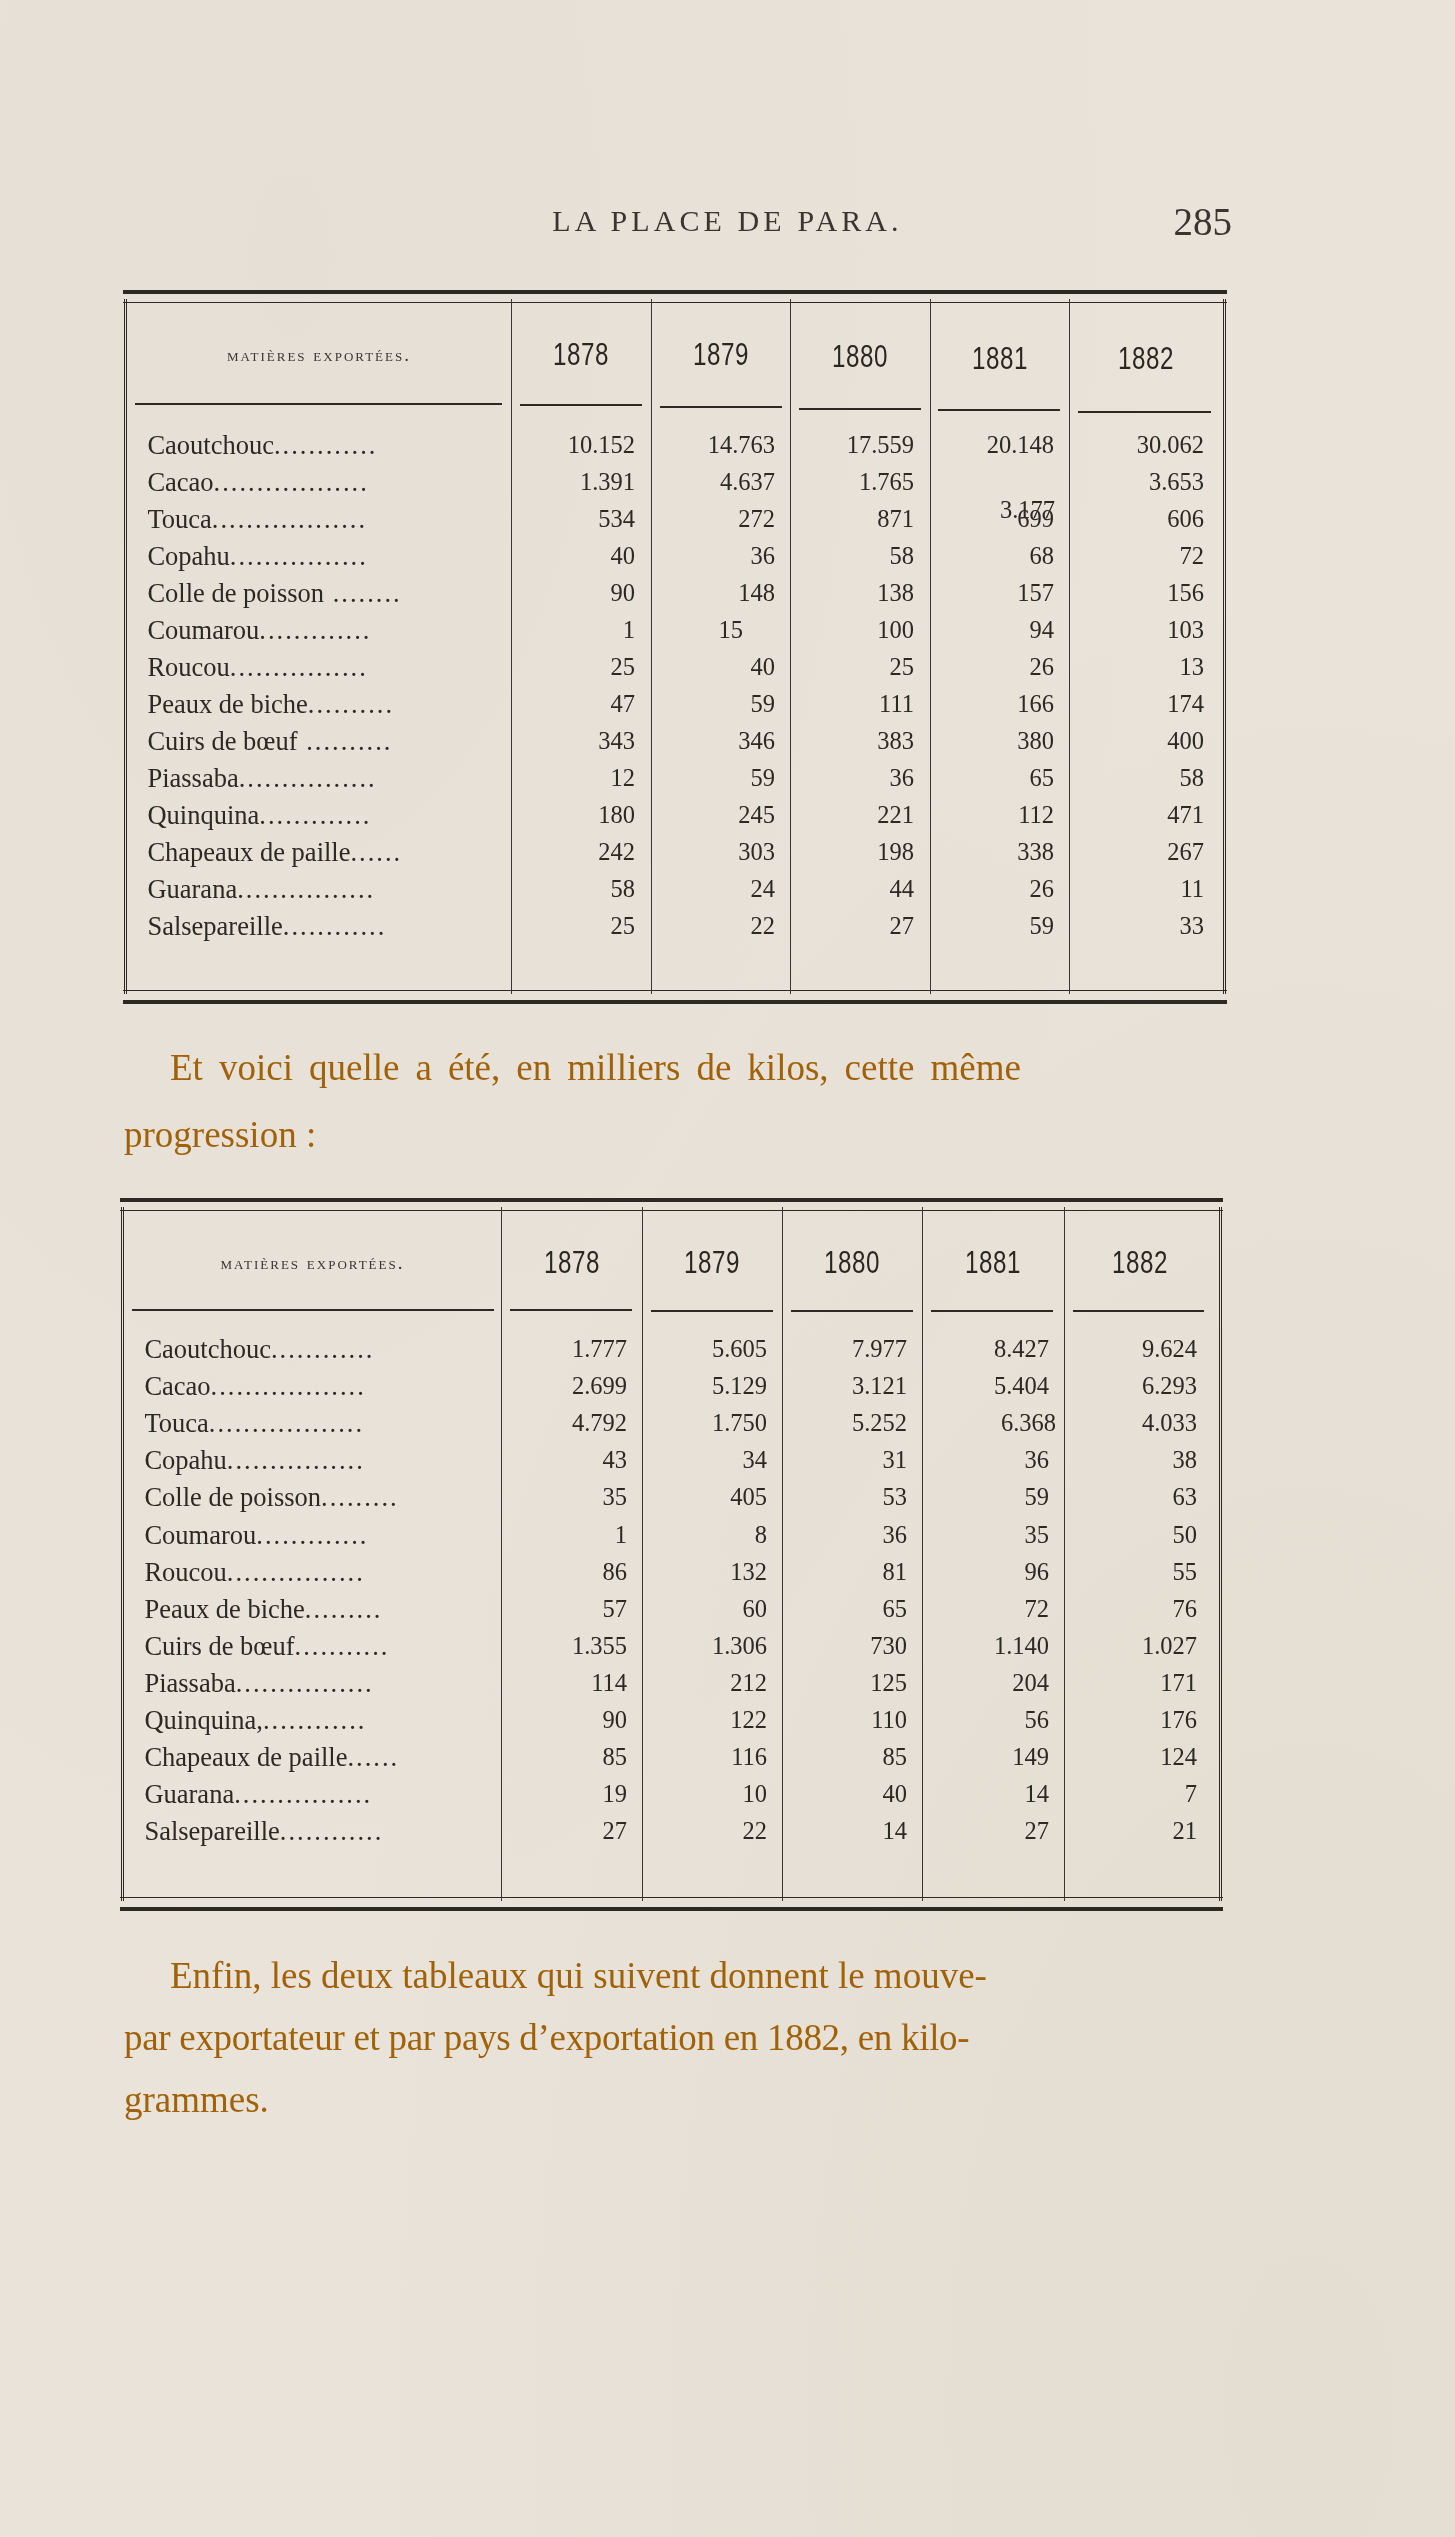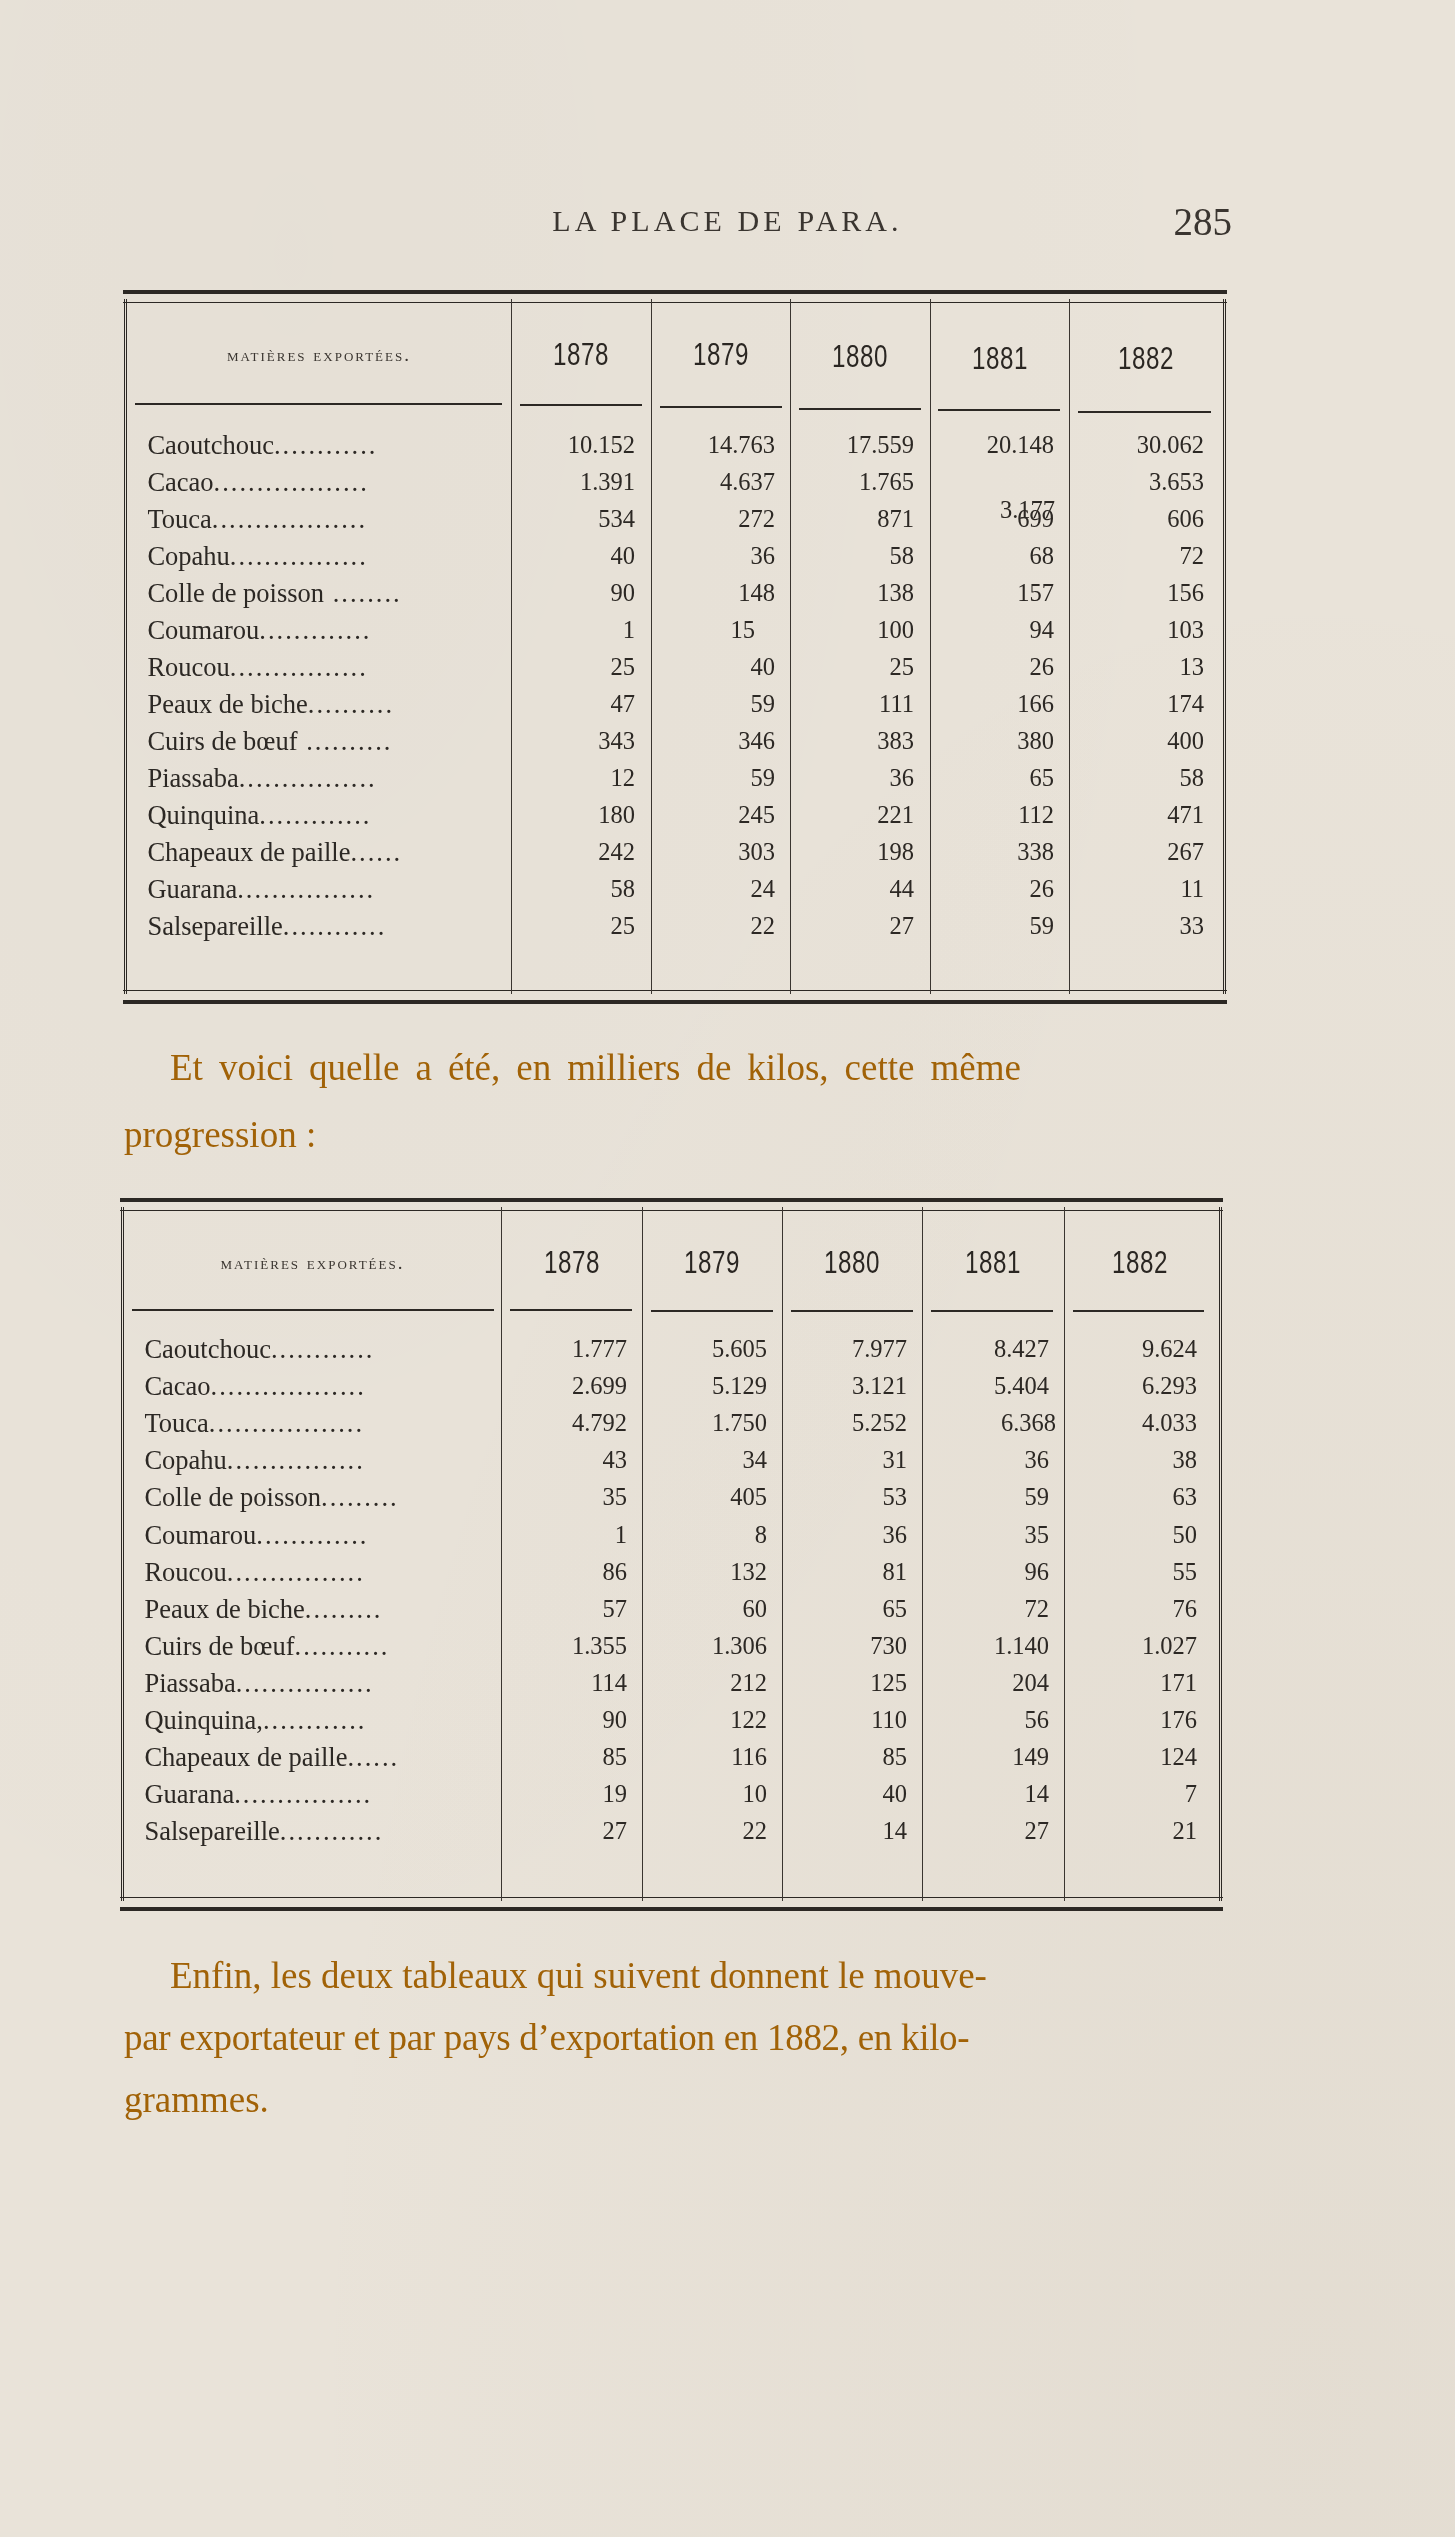--- a/index.html
+++ b/index.html
@@ -138,21 +138,21 @@
         <div class="name" style="width: 357px;"><span>Colle de poisson</span><span class="dots"> ........</span></div>
         <div class="val" style="left: 384px; width: 124px;">90</div>
         <div class="val" style="left: 524px; width: 124px;">148</div>
         <div class="val" style="left: 663px; width: 124px;">138</div>
         <div class="val" style="left: 803px; width: 124px;">157</div>
         <div class="val" style="left: 942px; width: 135px;">156</div>
       </div>
       <div class="data-row" style="top: 316px;">
         <div class="name" style="width: 357px;"><span>Coumarou</span><span class="dots">.............</span></div>
         <div class="val" style="left: 384px; width: 124px;">1</div>
-        <div class="val" style="left: 504px; width: 124px; text-align: right;">15</div>
+        <div class="val" style="left: 492px; width: 124px; text-align: right;">15</div>
         <div class="val" style="left: 663px; width: 124px;">100</div>
         <div class="val" style="left: 803px; width: 124px;">94</div>
         <div class="val" style="left: 942px; width: 135px;">103</div>
       </div>
       <div class="data-row" style="top: 353px;">
         <div class="name" style="width: 357px;"><span>Roucou</span><span class="dots">................</span></div>
         <div class="val" style="left: 384px; width: 124px;">25</div>
         <div class="val" style="left: 524px; width: 124px;">40</div>
         <div class="val" style="left: 663px; width: 124px;">25</div>
         <div class="val" style="left: 803px; width: 124px;">26</div>

